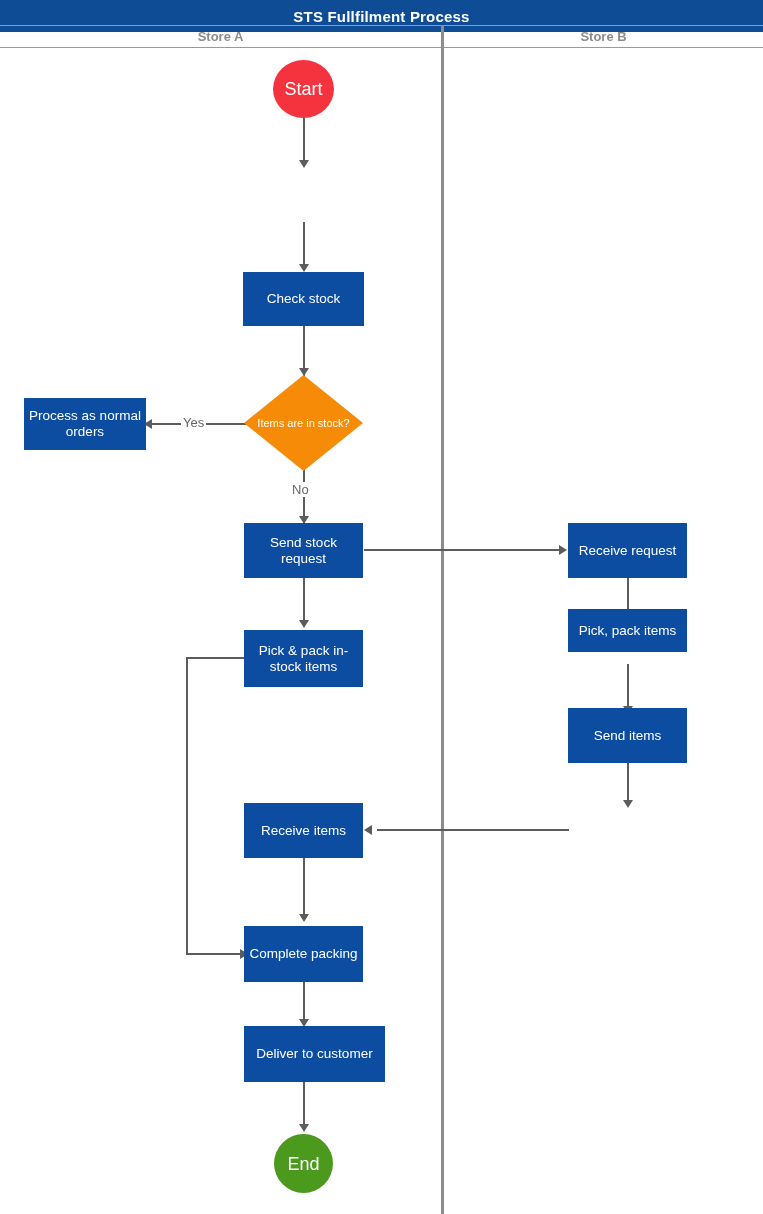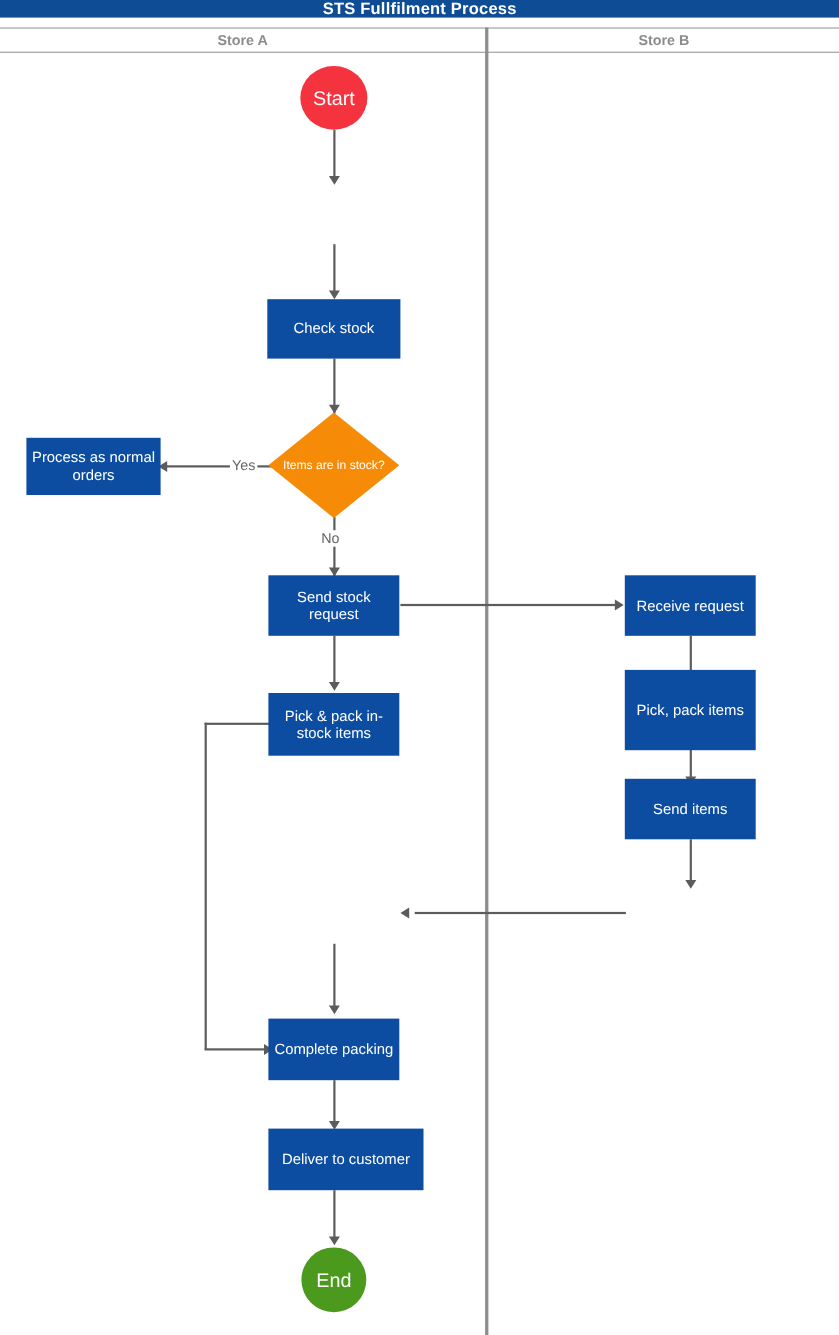--- a/index.html
+++ b/index.html
@@ -16,21 +16,21 @@
     height: 1214px;
     background: #ffffff;
     overflow: hidden;
   }
   
   .title-bar {
     position: absolute;
     left: 0;
     top: 0;
     width: 763px;
-    height: 16px;
+    height: 32px;
     background: #0f4c96;
     color: #ffffff;
     font-size: 15px;
     font-weight: bold;
     display: flex;
     align-items: center;
     justify-content: center;
     letter-spacing: .2px;
   }
   
@@ -156,21 +156,21 @@
   <div class="arrow down" style="left:299px; top:160px;"></div>
 
   <div class="conn v" style="left:303px; top:222px; height:44px;"></div>
   <div class="arrow down" style="left:299px; top:264px;"></div>
 
   <div class="conn v" style="left:303px; top:326px; height:50px;"></div>
   <div class="arrow down" style="left:299px; top:368px;"></div>
 
   <div class="conn h" style="left:150px; top:423px; width:100px;"></div>
   <div class="arrow left" style="left:144px; top:419px;"></div>
-  <div class="edge-label" style="left:181px; top:415px;margin-left:28px;">Yes</div>
+  <div class="edge-label" style="left:181px; top:415px;">Yes</div>
 
   <div class="conn v" style="left:303px; top:470px; height:54px;"></div>
   <div class="arrow down" style="left:299px; top:516px;"></div>
   <div class="edge-label" style="left:290px; top:482px;">No</div>
 
   <div class="conn h" style="left:364px; top:549px; width:196px;"></div>
   <div class="arrow right" style="left:559px; top:545px;"></div>
 
   <div class="conn v" style="left:303px; top:578px; height:44px;"></div>
   <div class="arrow down" style="left:299px; top:620px;"></div>
@@ -214,27 +214,28 @@
     </span>
     <span class="diamond-text">Items are in stock?</span>
   </div>
 
   <div class="node process" style="left:24px; top:398px; width:122px; height:52px;">Process as normal orders</div>
 
   <div class="node process" style="left:244px; top:630px; width:119px; height:57px;">Pick &amp; pack in-stock items</div>
 
   <div class="node process" style="left:244px; top:523px; width:119px; height:55px;">Send stock request</div>
 
+  <div class="node process" style="left:244px; top:803px; width:119px; height:55px;">Receive items</div>
 
   <div class="node process" style="left:244px; top:926px; width:119px; height:56px;">Complete packing</div>
 
   <div class="node process" style="left:244px; top:1026px; width:141px; height:56px;">Deliver to customer</div>
 
   <div class="node terminator end" style="left:274px; top:1134px; width:59px; height:59px;">End</div>
 
   <div class="node process" style="left:568px; top:523px; width:119px; height:55px;">Receive request</div>
 
-  <div class="node process" style="left:568px; top:609px; width:119px; height:73px;">Pick, pack items</div>
+  <div class="node process" style="left:568px; top:609px; width:119px; height:43px;">Pick, pack items</div>
 
   <div class="node process" style="left:568px; top:708px; width:119px; height:55px;">Send items</div>
 
 
 </div>
 
 </body></html>

